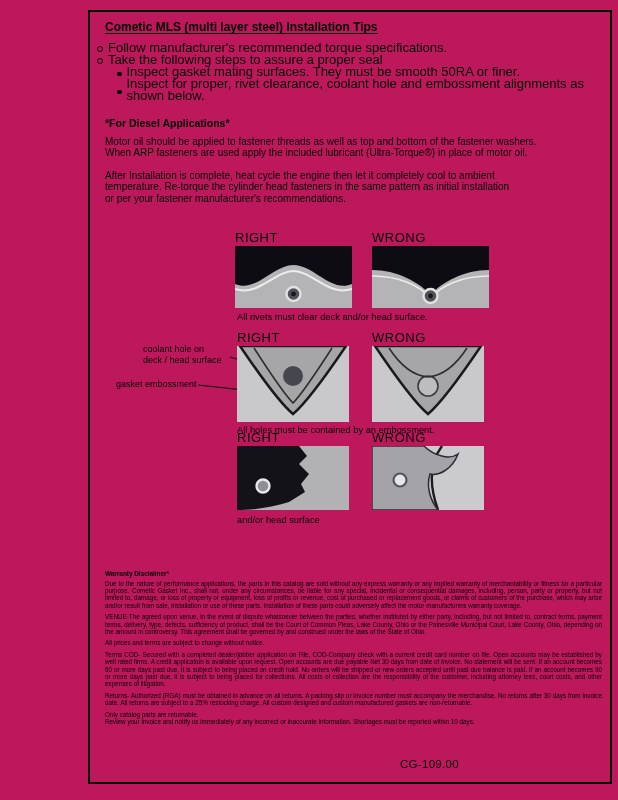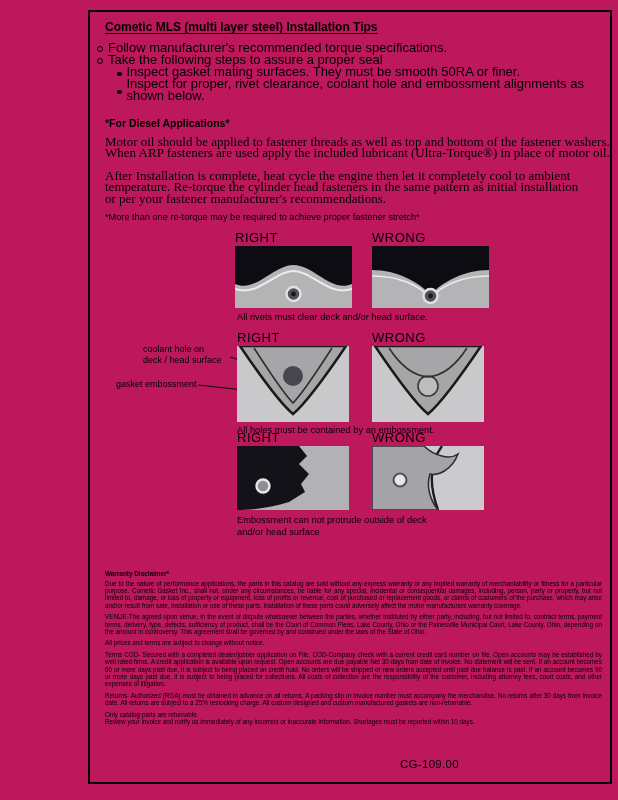--- a/index.html
+++ b/index.html
@@ -16,21 +16,21 @@
   }
 
   .tips { left:97px; top:42px; font-size:13px; line-height:12px; }
   .tip { display:flex; align-items:flex-start; gap:5px; }
   .tip.sub { margin-left:20px;align-items:center; }
   .dot { flex:0 0 auto; width:4px; height:4px; border-radius:50%; margin-top:3.5px; }
   .dot.open { border:1px solid #000; }
   .dot.filled { background:#000; width:4.5px; height:4.5px; }
 
   .diesel-heading { left:105px; top:117px; font-size:10.5px; font-weight:bold; margin:0; }
-  .para { left:105px; font-size:13px; line-height:11.3px; white-space:nowrap;font-family:Liberation Serif, serif; }
+  .para { left:105px; font-size:10px; line-height:11.3px; white-space:nowrap; }
   .para1 { top:136px; }
   .para2 { top:170px; }
   .note  { left:105px; top:212px; font-size:9.2px; }
 
   .fig-label { font-size:13px; text-align:left; letter-spacing:0.5px; }
   .lbl-r1-right { left:235px; top:230px; width:117px; }
   .lbl-r1-wrong { left:372px; top:230px; width:117px; }
   .fig-r1-right { left:235px; top:246px; width:117px; height:62px; }
   .fig-r1-wrong { left:372px; top:246px; width:117px; height:62px; }
   .fig-caption  { font-size:9.3px; }
@@ -96,21 +96,20 @@
     <div>Motor oil should be applied to fastener threads as well as top and bottom of the fastener washers.</div>
     <div>When ARP fasteners are used apply the included lubricant (Ultra-Torque®) in place of motor oil.</div>
   </div>
 
   <div class="abs para para2">
     <div>After Installation is complete, heat cycle the engine then let it completely cool to ambient</div>
     <div>temperature. Re-torque the cylinder head fasteners in the same pattern as initial installation</div>
     <div>or per your fastener manufacturer's recommendations.</div>
   </div>
 
-  <div class="abs note">*More than one re-torque may be required to achieve proper fastener stretch*</div>
 
   <div class="abs fig-label lbl-r1-right">RIGHT</div>
   <div class="abs fig-label lbl-r1-wrong">WRONG</div>
 
   <svg class="abs fig-r1-right" viewBox="0 0 117 62">
     <rect width="117" height="62" fill="#b4b4b6"></rect>
     <path d="M0,0 H117 V38 C96,47 79,19 58.5,19 C38,19 21,47 0,38 Z" fill="#0c0c12"></path>
     <path d="M0,43 C23,51 40,25 58.5,25 C77,25 94,51 117,43" stroke="#ececec" stroke-width="2" fill="none"></path>
     <circle cx="58.5" cy="48" r="7" fill="#52525a" stroke="#e2e2e2" stroke-width="2.4"></circle>
     <circle cx="58.5" cy="48" r="2.4" fill="#17171d"></circle>
@@ -160,21 +159,20 @@
     <path d="M0,0 H62 L70,10 L62,18 L72,28 L64,38 L68,46 L52,56 C34,62 14,64 0,64 Z" fill="#121218"></path>
     <circle cx="26" cy="40" r="6.5" fill="#8e8e94" stroke="#e8e8e8" stroke-width="2.4"></circle>
   </svg>
   <svg class="abs fig-r3-wrong" viewBox="0 0 112 64">
     <rect width="112" height="64" fill="#cbcbcd"></rect>
     <path d="M70,0 C58,16 56,36 66,64" fill="none" stroke="#1c1c22" stroke-width="2.4"></path>
     <path d="M0,0 H52 C62,10 78,14 86,8 C80,24 66,30 58,28 C54,40 58,54 66,64 L0,64 Z" fill="#a4a4a8" stroke="#2c2c32" stroke-width="1.5"></path>
     <circle cx="28" cy="34" r="6.5" fill="#e6e6e8" stroke="#55555c" stroke-width="2.2"></circle>
   </svg>
   <div class="abs fig-caption cap-r3">
-    <div>Embossment can not protrude outside of deck</div>
     <div>and/or head surface</div>
   </div>
 
   <div class="abs disclaimer">
     <h2>Warranty Disclaimer*</h2>
     <p>Due to the nature of performance applications, the parts in this catalog are sold without any express warranty or any implied warranty of merchantability or fitness for a particular purpose.  Cometic Gasket Inc., shall not, under any circumstances, be liable for any special, incidental or consequential damages, including, person, party or property, but not limited to, damage, or loss of property or equipment, loss of profits or revenue, cost of purchased or replacement goods, or claims of customers of the purchase, which may arise and/or result from sale, installation or use of these parts.  Installation of these parts could adversely affect the motor manufacturers warranty coverage.</p>
     <p>VENUE-The agreed upon venue, in the event of dispute whatsoever between the parties, whether instituted by either party, including, but not limited to, contract terms, payment terms, delivery, type, defects, sufficiency of product, shall be the Court of Common Pleas, Lake County, Ohio or the Painesville Municipal Court, Lake County, Ohio, depending on the amount in controversy.  This agreement shall be governed by and construed under the laws of the State of Ohio.</p>
     <p class="short">All prices and terms are subject to change without notice.</p>
     <p>Terms COD- Secured with a completed dealer/jobber application on File, COD-Company check with a current credit card number on file.  Open accounts may be established by well rated firms.  A credit application is available upon request.  Open accounts are due payable Net 30 days from date of invoice.  No statement will be sent.  If an account becomes 60 or more days past due, it is subject to being placed on credit hold.  No orders will be shipped or new orders accepted until past due balance is paid.  If an account becomes 90 or more days past due, it is subject to being placed for collections.  All costs of collection are the responsibility of the customer, including attorney fees, court costs, and other expenses of litigation.</p>
     <p>Returns- Authorized (RGA) must be obtained in advance on all returns.  A packing slip or invoice number must accompany the merchandise.  No returns after 30 days from invoice date.  All returns are subject to a 25% restocking charge.  All custom designed and custom manufactured gaskets are non-returnable.</p>

